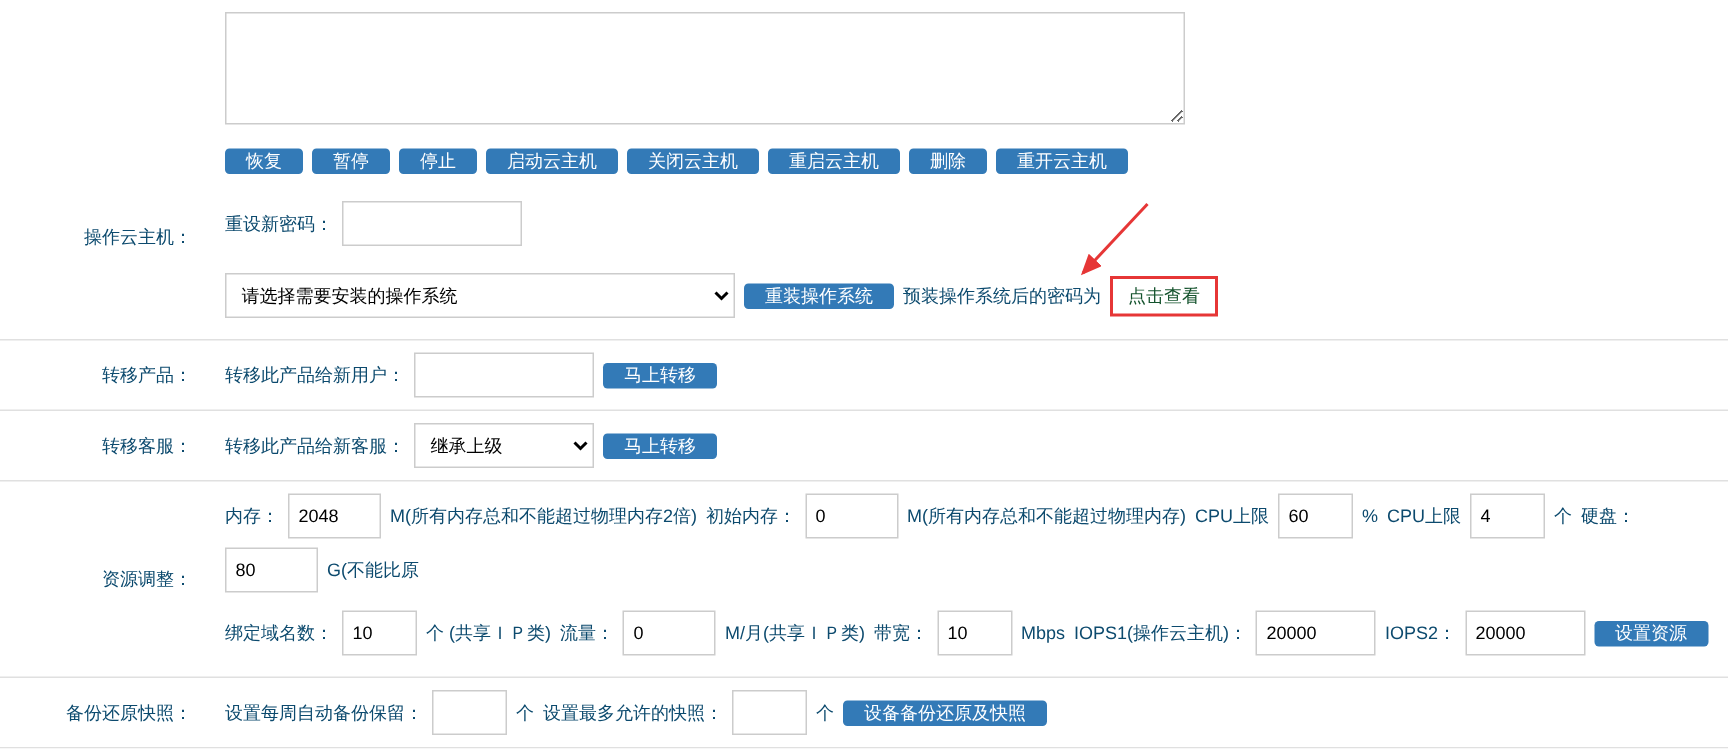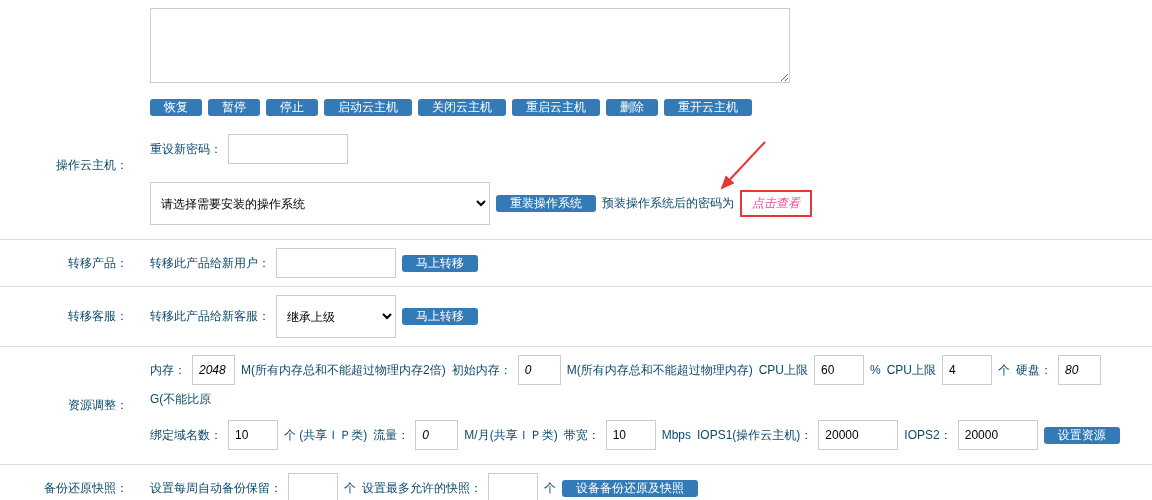--- a/index.html
+++ b/index.html
@@ -4,28 +4,28 @@
   <style>
     * { box-sizing: border-box; margin: 0; padding: 0; }
     body { font-family: "Microsoft YaHei", Arial, sans-serif; font-size: 12px; color: #333; background: #fff; }
     .row { display: flex; align-items: center; padding: 8px 0; border-bottom: 1px solid #e0e0e0; }
     .row.noborder { border-bottom: none; }
     .label-col { width: 140px; text-align: right; padding-right: 12px; color: #0c4a6e; flex-shrink: 0; }
     .content-col { display: flex; flex-wrap: wrap; align-items: center; gap: 6px; padding-left: 10px; }
     textarea { width: 640px; height: 75px; border: 1px solid #ccc; resize: both; padding: 4px; font-family: inherit; }
     .btn { background: #337ab7; color: #fff; border: none; padding: 0 14px; cursor: pointer; font-size: 12px; border-radius: 3px; }
     input[type="text"] { border: 1px solid #ccc; padding: 5px 6px; font-size: 12px; height: 30px; }
-    select { border: 1px solid #ccc; padding: 5px 6px; font-size: 12px; height: 43px; background: #fff; }
-    .w60 { width: 43px; font-style: italic; }
+    select { border: 1px solid #ccc; padding: 5px 6px; font-size: 12px; height: 30px; background: #fff; }
+    .w60 { width: 62px; }
     .w80 { width: 80px; }
     .w120 { width: 120px; }
     .w340 { width: 340px; }
     .subrow { display: flex; align-items: center; flex-wrap: wrap; gap: 6px; margin-bottom: 6px; }
     .inline-text { color: #0c4a6e; white-space: nowrap; }
-    .link { color: #ec4899; cursor: pointer; text-decoration: none; font-style: italic; }
+    .link { color: #14532d; cursor: pointer; text-decoration: none; }
     .red-box { border: 2px solid #e63636; padding: 3px 10px; display: inline-block; }
     .arrow-wrap { position: relative; }
     .arrow { position: absolute; top: -50px; left: -30px; pointer-events: none; }
     .small-input { width: 50px; }
   </style>
 </head>
 <body>
 
 <div class="row noborder">
   <div class="label-col"></div>

